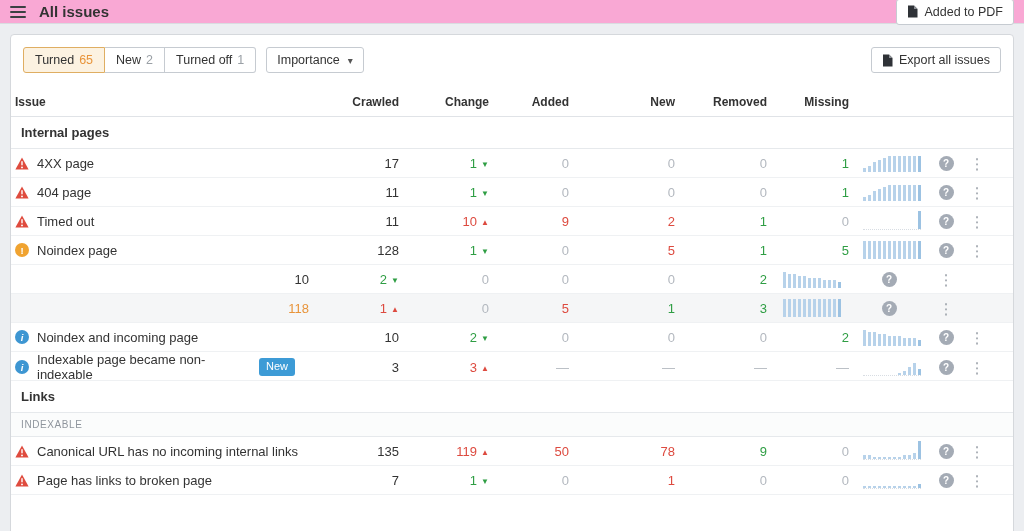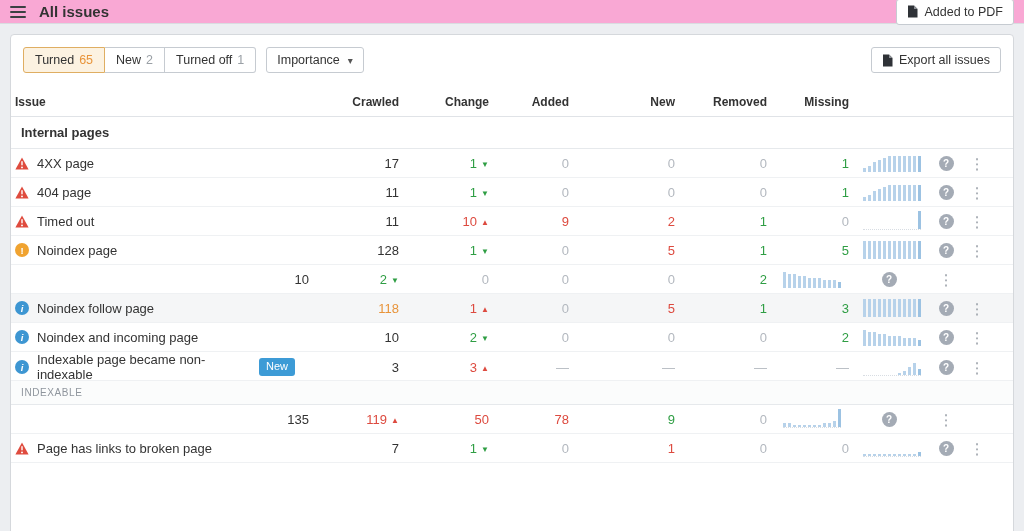--- a/index.html
+++ b/index.html
@@ -335,24 +335,20 @@
       </div>
     <div class="iconcell">
         <span class="help"></span>
       </div>
     <div class="iconcell">
         <span class="kebab"></span>
       </div>
   </div>
 
   <div class="grid row hl">
-    <div class="issue">
-      <span class="ic info"></span>
-      <span class="iname">Noindex follow page</span>
-    </div>
     <div class="cell num t-orange">118</div>
     <div class="cell num change up"><span>1</span><span class="arrow"></span></div>
     <div class="cell num t-zero">0</div>
     <div class="cell num t-red">5</div>
     <div class="cell num t-green">1</div>
     <div class="cell num t-green">3</div>
     <div class="sparkcell">
         <div class="spark">
           <div class="spark-bar" style="height: 18px;"></div>
           <div class="spark-bar" style="height: 18px;"></div>
@@ -440,23 +436,34 @@
         </div>
       </div>
     <div class="iconcell">
         <span class="help"></span>
       </div>
     <div class="iconcell">
         <span class="kebab"></span>
       </div>
   </div>
 
+  <div class="section-row">Links</div>
   <div class="sub-row">INDEXABLE</div>
 
   <div class="grid row">
+    <div class="issue">
+      <span class="ic">
+          <svg width="14" height="13" viewBox="0 0 14 13">
+            <path d="M7 .5 13.6 12.5H.4Z" fill="#df4b3e"></path>
+            <rect x="6.3" y="4" width="1.4" height="4.4" rx=".7" fill="#fff"></rect>
+            <circle cx="7" cy="10.4" r=".95" fill="#fff"></circle>
+          </svg>
+        </span>
+      <span class="iname">Canonical URL has no incoming internal links</span>
+    </div>
     <div class="cell num">135</div>
     <div class="cell num change up"><span>119</span><span class="arrow"></span></div>
     <div class="cell num t-red">50</div>
     <div class="cell num t-red">78</div>
     <div class="cell num t-green">9</div>
     <div class="cell num t-zero">0</div>
     <div class="sparkcell">
         <div class="spark baseline">
           <div class="spark-bar" style="height: 4px;"></div>
           <div class="spark-bar" style="height: 4px;"></div>

